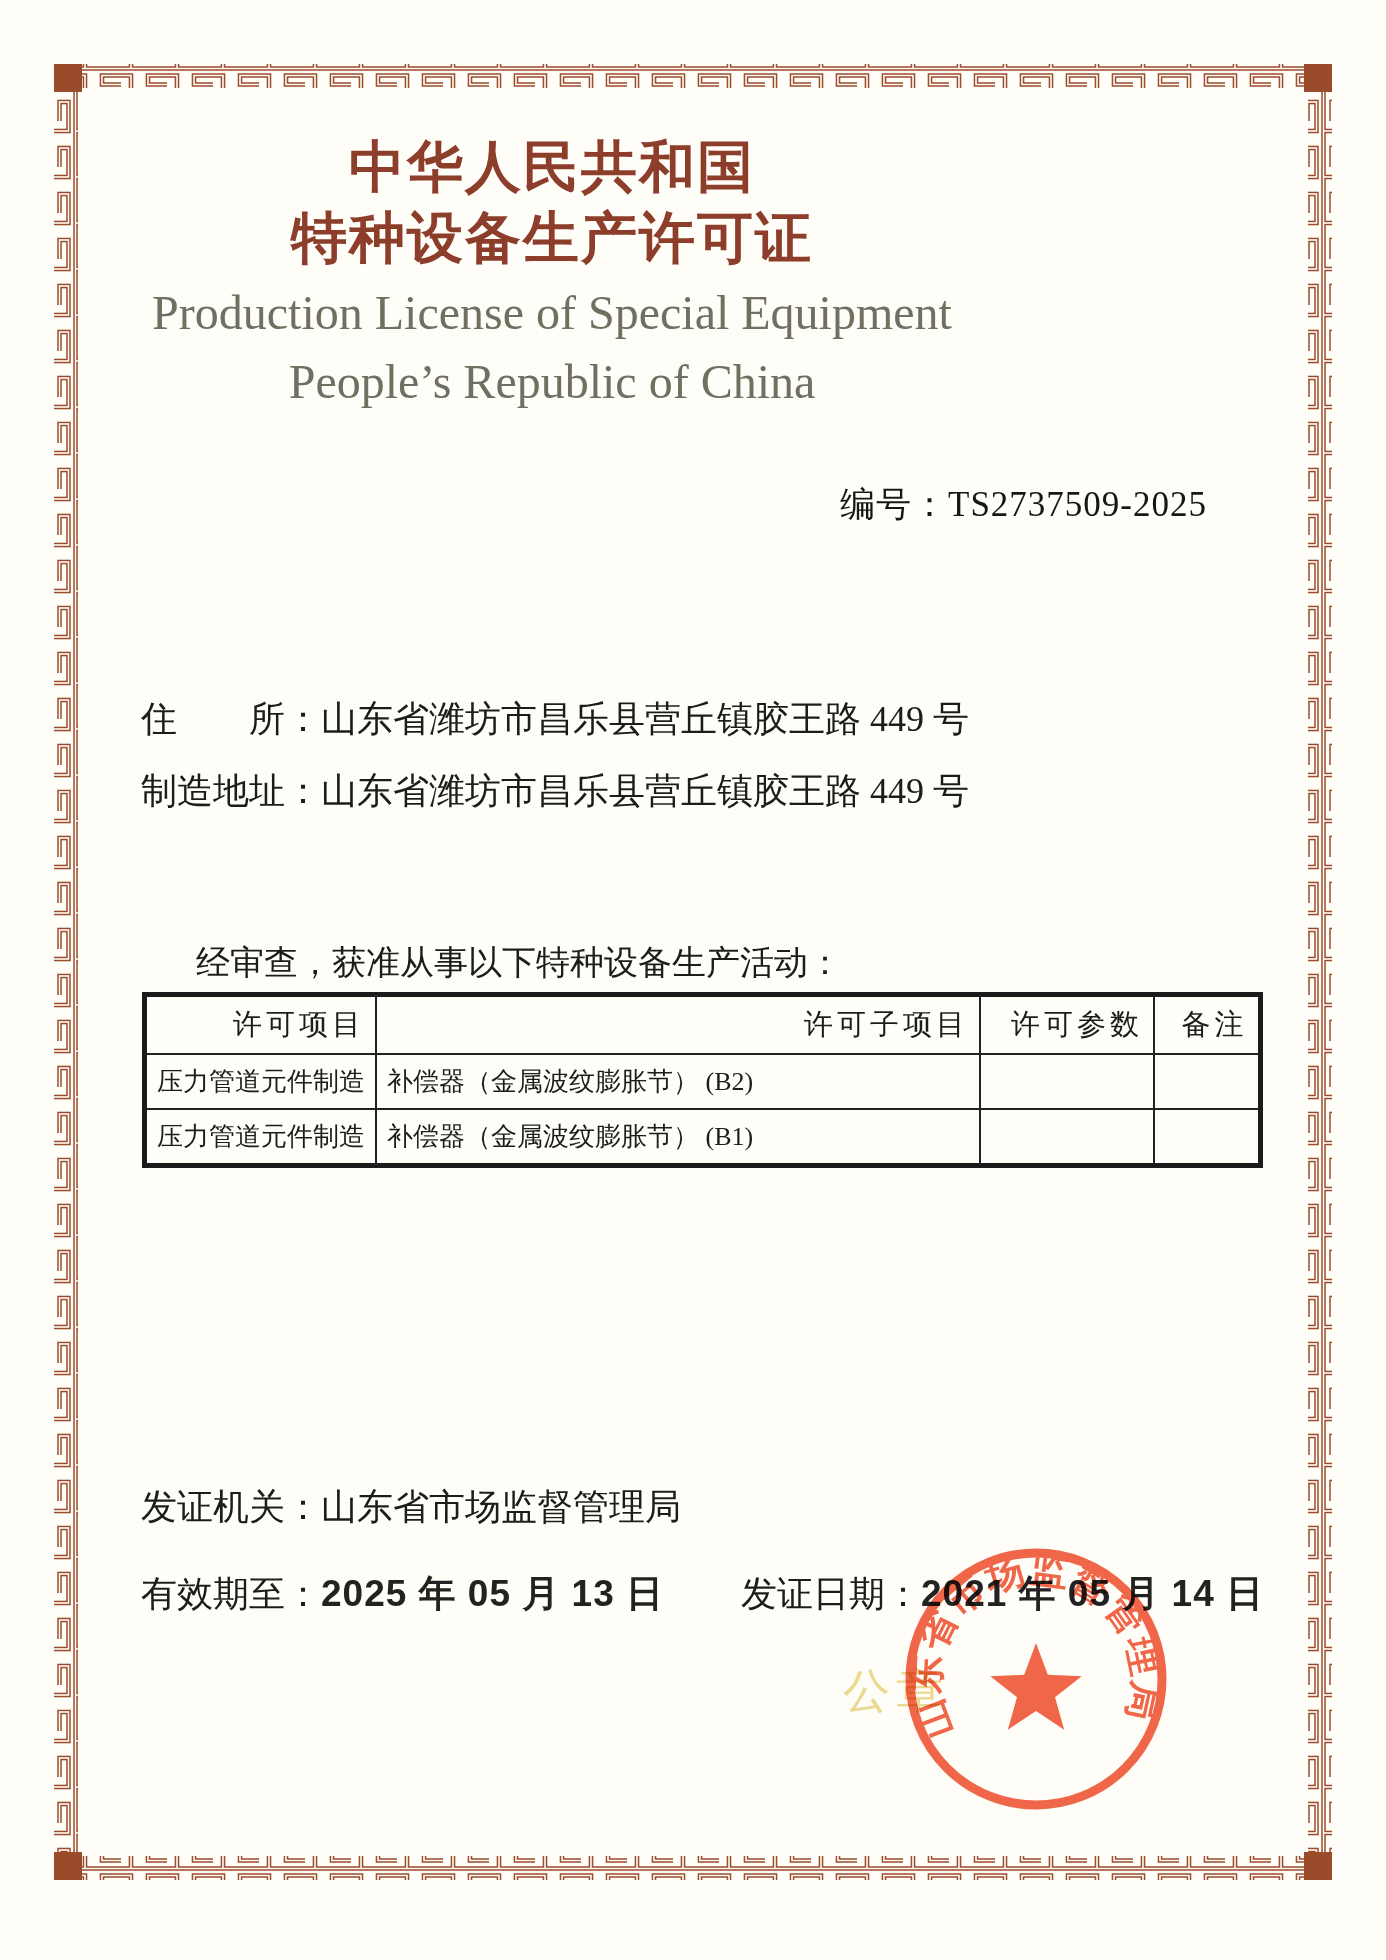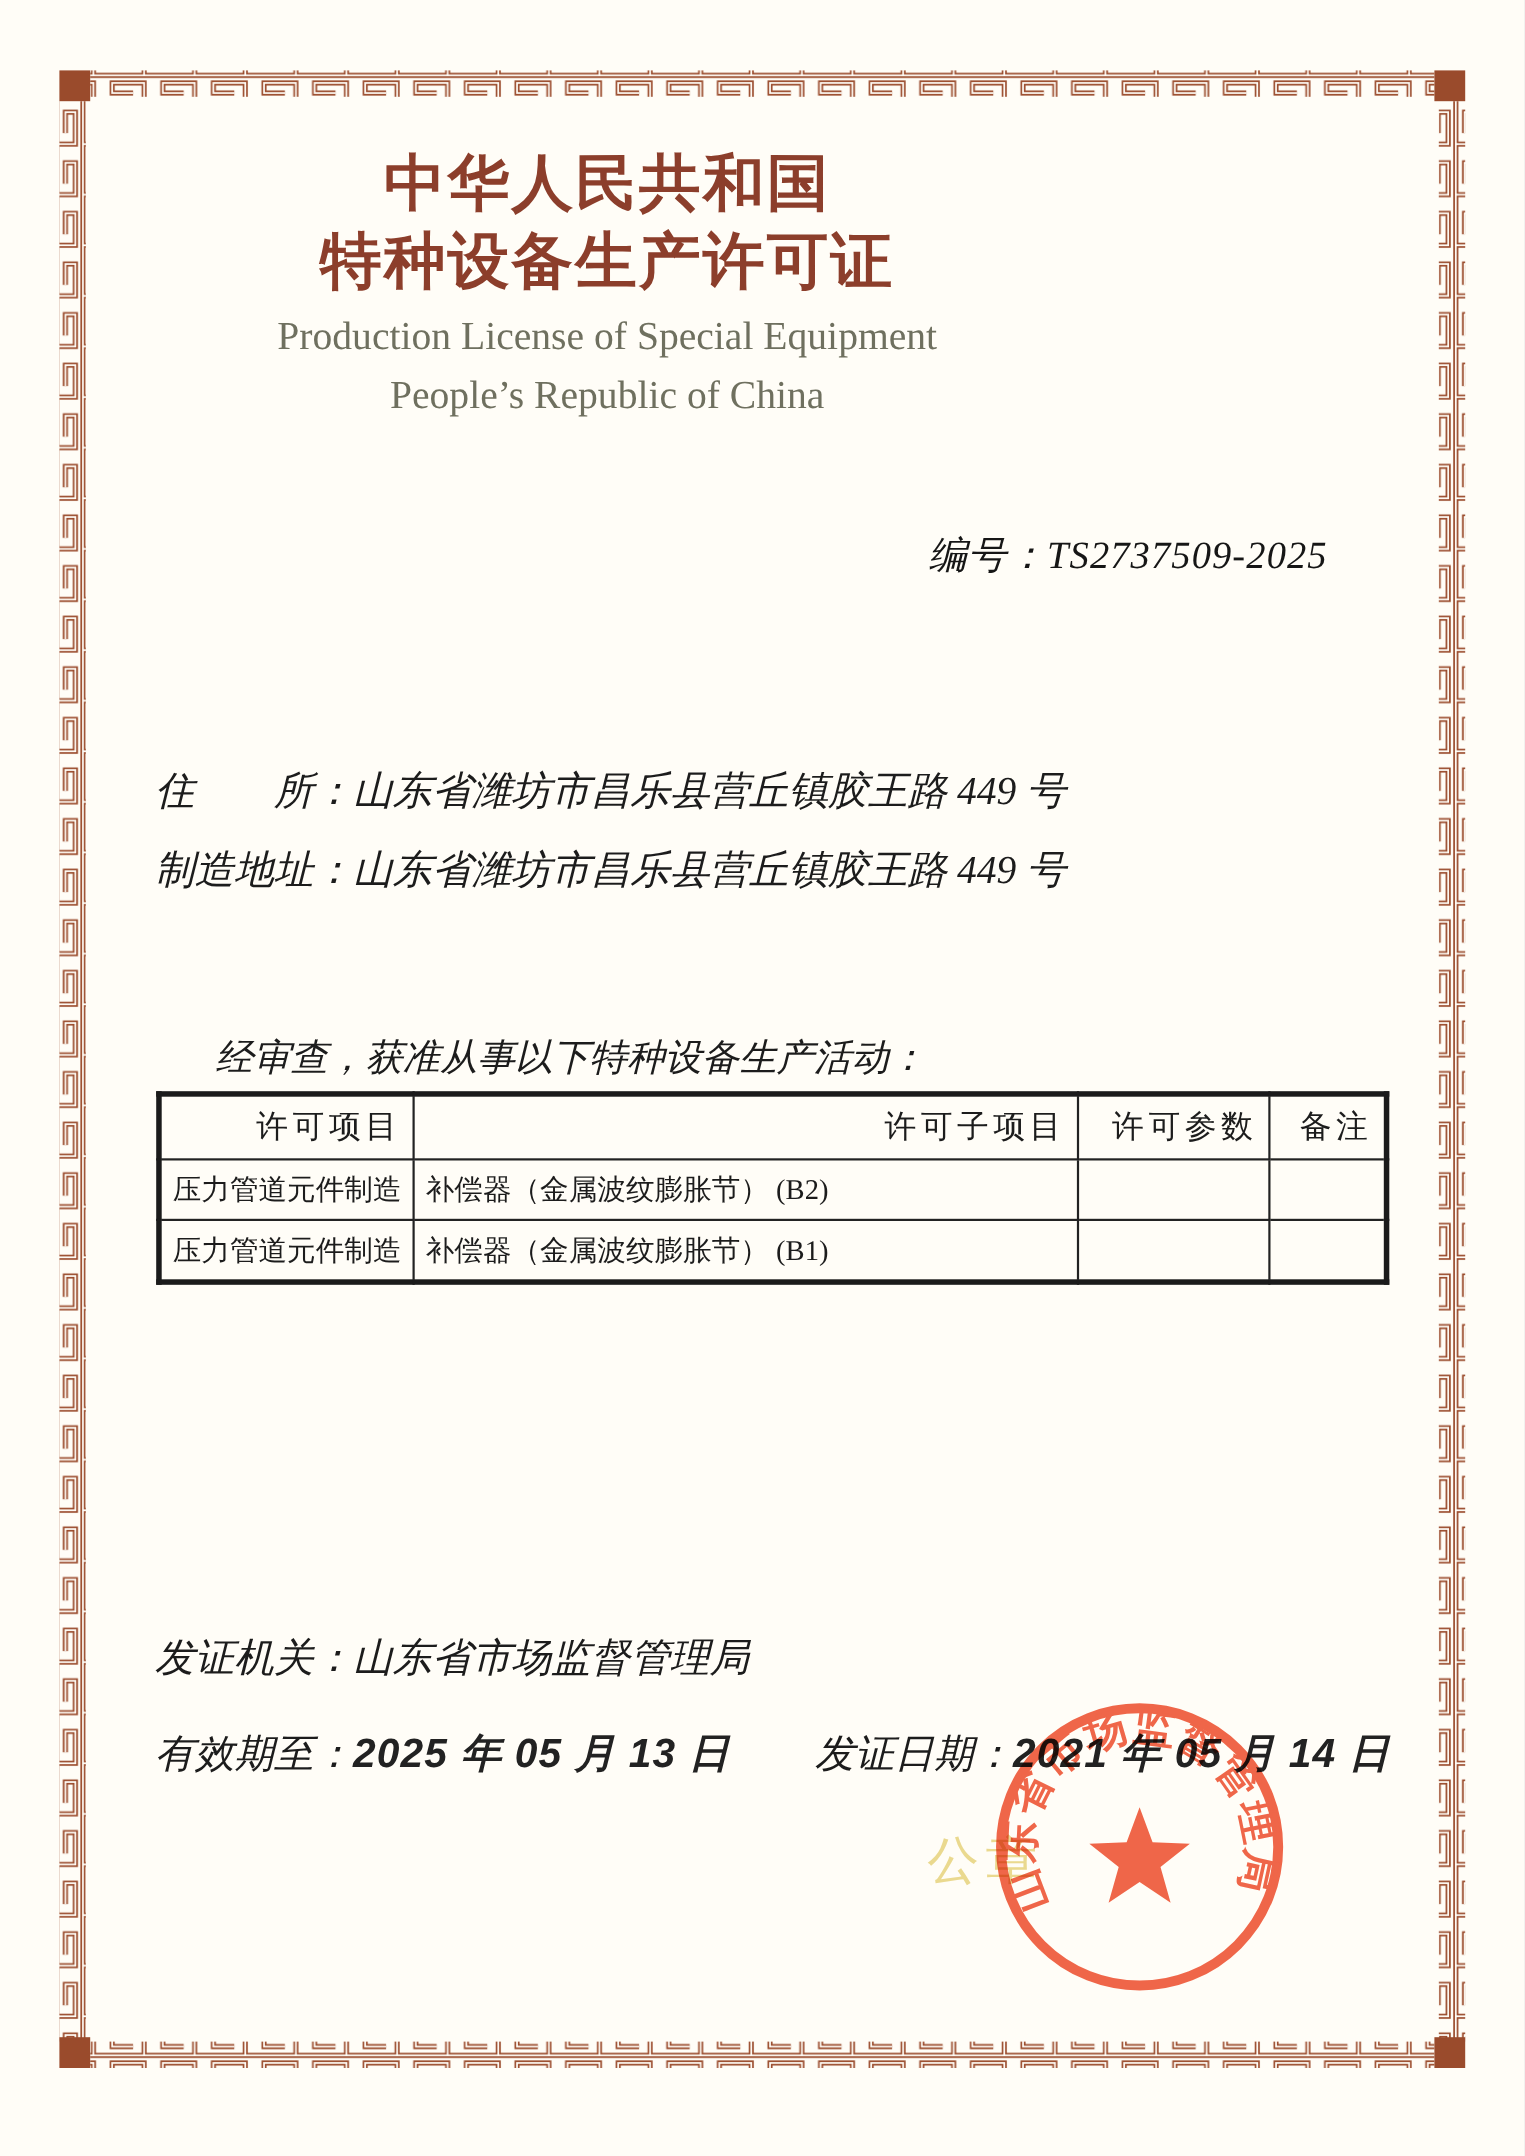--- a/index.html
+++ b/index.html
@@ -15,24 +15,24 @@
   .border-svg{position:absolute;left:0;top:0;width:1386px;height:1960px;pointer-events:none;}
   .title-block{
     position:absolute;left:0;top:132px;width:1104px;
     text-align:center;
   }
   .title-cn{
     font-size:56px;font-weight:bold;color:#8c3e2b;
     letter-spacing:2px;line-height:1.27;
   }
   .title-en{
-    font-size:36px;color:#6f705f;line-height:1.22;
+    font-size:48px;color:#6f705f;line-height:1.22;
     margin-top:10px;
   }
-  .line{position:absolute;white-space:pre;font-size:36px;line-height:1.1;font-style:italic;}
+  .line{position:absolute;white-space:pre;font-size:36px;line-height:1.1;}
   .license-no{
     top:486px;left:0;width:1207px;text-align:right;font-size:35px;
     letter-spacing:1px;color:#161616;
   }
   .f-company{top:596px;left:141px;}
   .f-address{top:700px;left:141px;}
   .f-mfg{top:772px;left:141px;}
   .f-intro{top:944px;left:196px;font-size:34px;}
   .f-authority{top:1488px;left:141px;}
   .f-valid{top:1574px;left:141px;}

